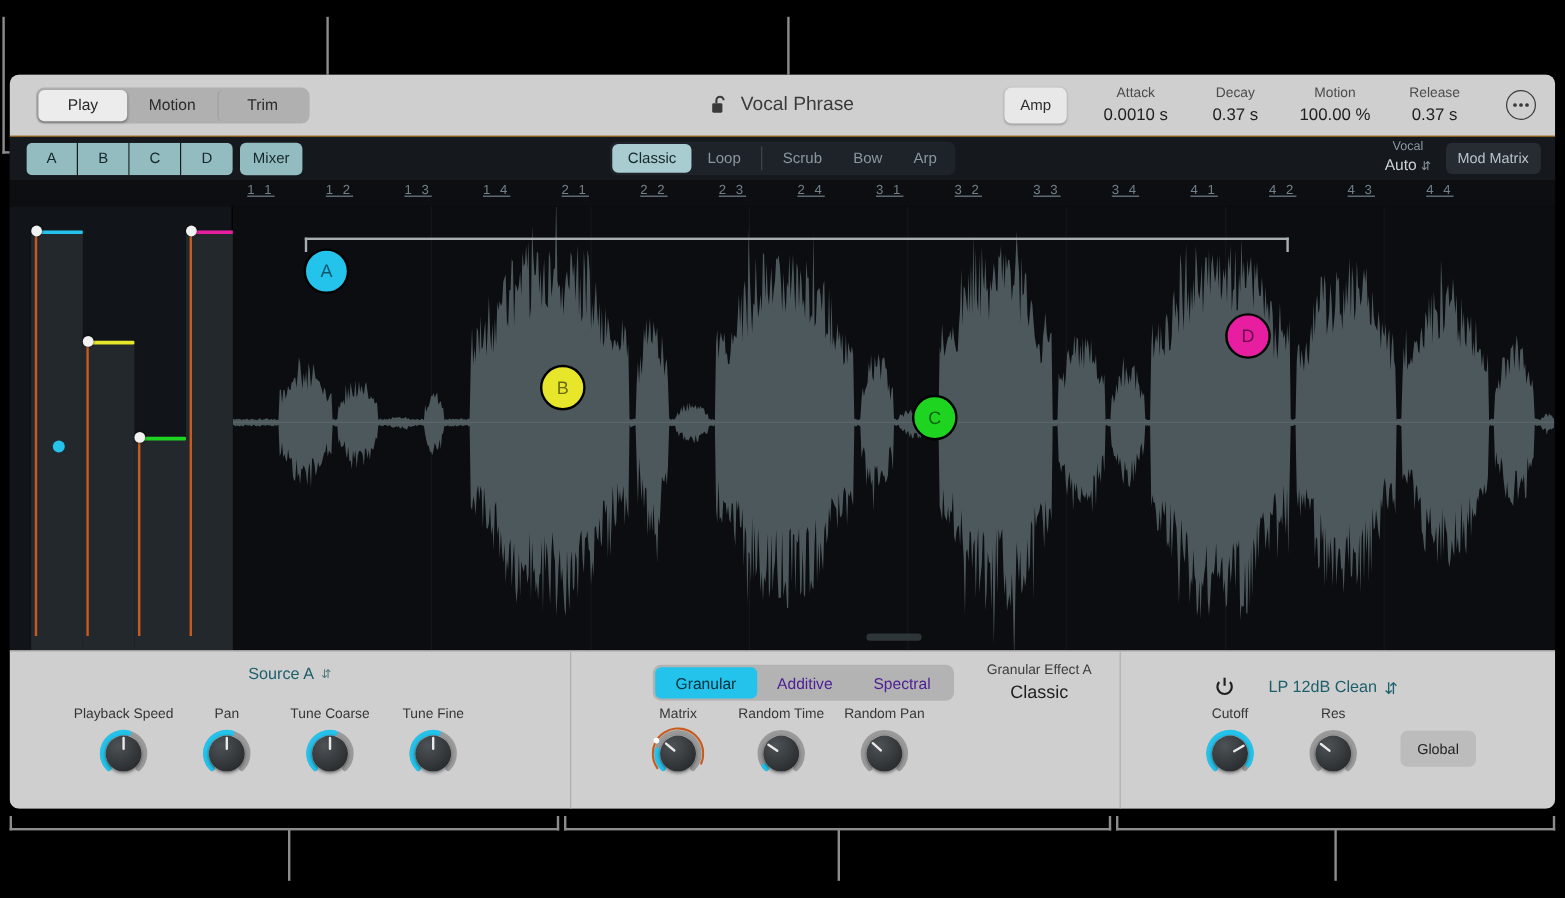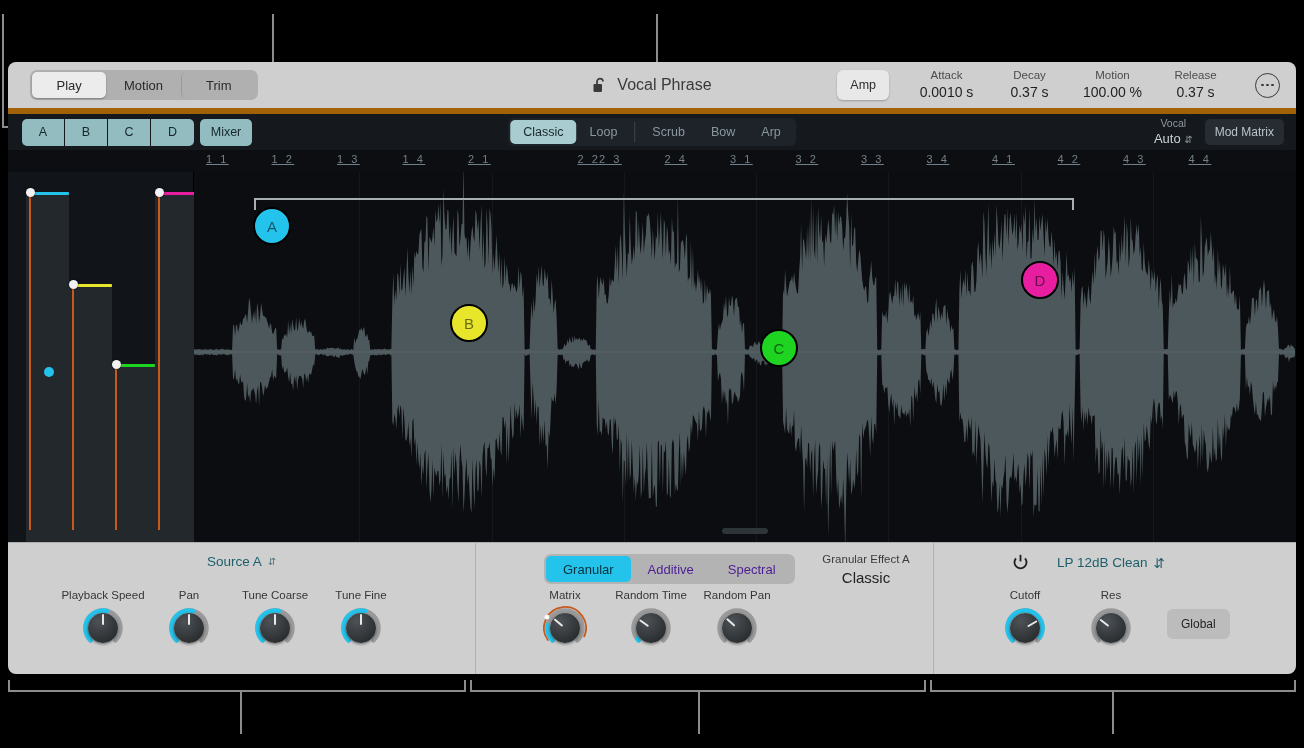--- a/index.html
+++ b/index.html
@@ -23,21 +23,21 @@
     width: 1288px; height: 612px;
     border-radius: 8px; overflow: hidden;
     background: #101215;
   }
 
   
   .topbar {
     position: relative; height: 52px; width: 100%;
     background: #cfcfcf;
     display: flex; align-items: center;
-    border-bottom: 6px solid #a16207;
+    border-bottom: 1px solid #a16207;
   }
   .seg-group {
     display: flex; background: #b0b0b0; border-radius: 7px;
     margin-left: 22px; height: 30px; padding: 2px; width: 228px;
   }
   .seg {
     flex: 1; display: flex; align-items: center; justify-content: center;
     font-size: 13px; color: #2a2a2a; border-radius: 5px; cursor: default;
   }
   .seg.active { background: #ececec; box-shadow: 0 1px 2px rgba(0,0,0,.3); }
@@ -209,21 +209,21 @@
     display: flex; align-items: center; justify-content: center;
     padding: 0 17px; font-size: 13px; color: #4c1d95; border-radius: 5px;
   }
   .gtab.active { background: #23c3ec; color: #06313c; }
   .gran-title { position: absolute; left: 310px; top: 9px; text-align: center; width: 160px; }
   .gran-title .t1 { font-size: 11.5px; color: #3c3c3c; line-height: 15px; }
   .gran-title .t2 { font-size: 15px; color: #1f1f1f; line-height: 21px; }
 
   .filt-head {
     display: flex; align-items: center; gap: 28px;
-    padding-top: 11px; padding-left: 78px;
+    padding-top: 21px; padding-left: 78px;
   }
   .pwr { width: 17px; height: 17px; position: relative; }
   .filt-name { font-size: 13.5px; color: #1c5f6b; display: flex; align-items: center; gap: 6px; }
   .global-btn {
     position: absolute; left: 233px; top: 66px;
     background: #bcbcbc; color: #1f1f1f; font-size: 12px;
     padding: 8px 14px; border-radius: 6px;
   }
 </style>
 </head>
@@ -341,21 +341,21 @@
       <div class="modmatrix">Mod Matrix</div>
     </div>
   </div>
 
   <div class="ruler" id="ruler">
         <div class="tick" style="left: 198px;">1 1</div>
         <div class="tick" style="left: 263.5px;">1 2</div>
         <div class="tick" style="left: 329px;">1 3</div>
         <div class="tick" style="left: 394.5px;">1 4</div>
         <div class="tick" style="left: 460px;">2 1</div>
-        <div class="tick" style="left: 525.5px; margin-left: 44px;">2 2</div>
+        <div class="tick" style="left: 525.5px;">2 2</div>
         <div class="tick" style="left: 591px;">2 3</div>
         <div class="tick" style="left: 656.5px;">2 4</div>
         <div class="tick" style="left: 722px;">3 1</div>
         <div class="tick" style="left: 787.5px;">3 2</div>
         <div class="tick" style="left: 853px;">3 3</div>
         <div class="tick" style="left: 918.5px;">3 4</div>
         <div class="tick" style="left: 984px;">4 1</div>
         <div class="tick" style="left: 1049.5px;">4 2</div>
         <div class="tick" style="left: 1115px;">4 3</div>
         <div class="tick" style="left: 1180.5px;">4 4</div>

